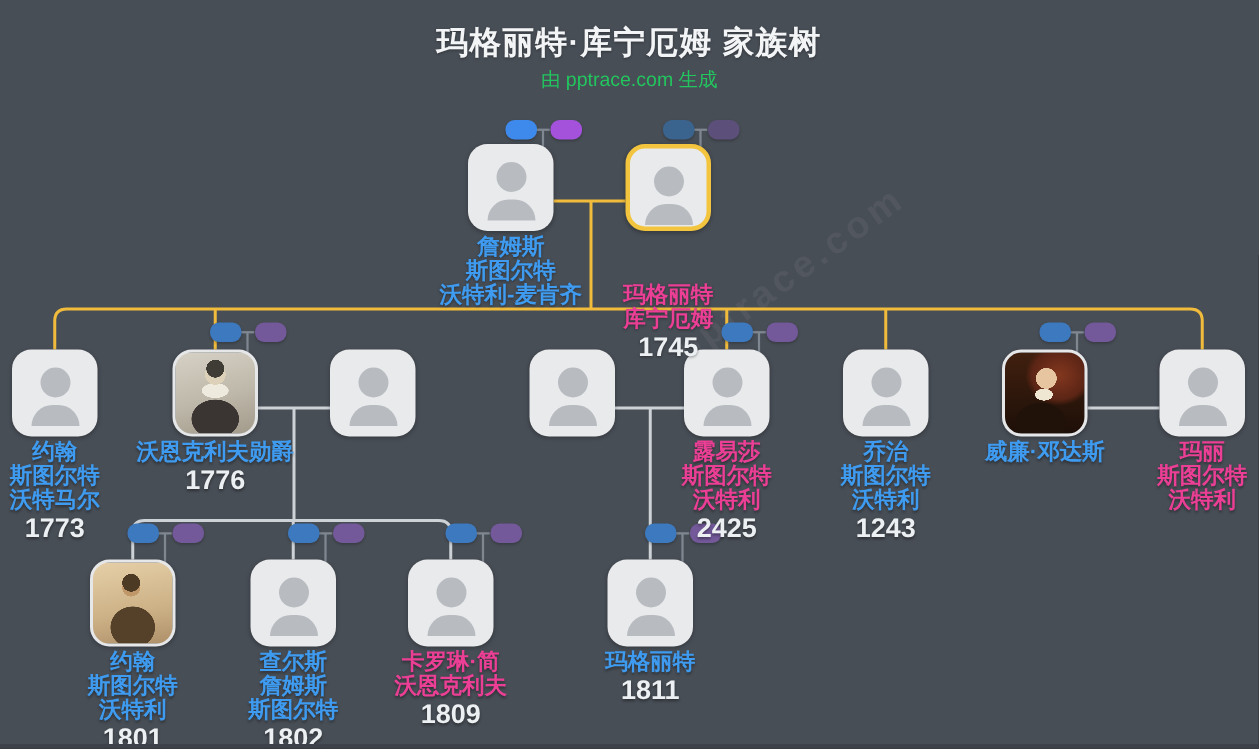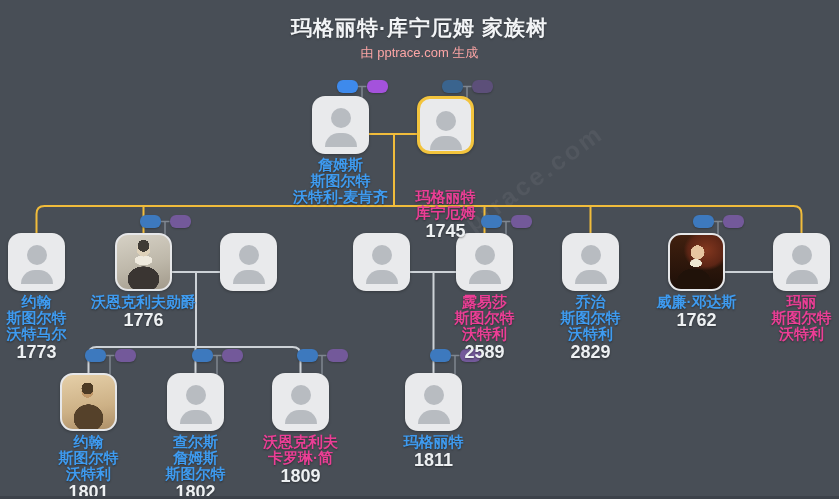--- a/index.html
+++ b/index.html
@@ -9,21 +9,21 @@
     font-family:"Liberation Sans","DejaVu Sans",sans-serif;
     -webkit-font-smoothing:antialiased;
   }
   #title{
     position:absolute;left:0;top:14px;width:100%;text-align:center;
     color:#f2f4f6;font-size:21px;font-weight:bold;letter-spacing:1px;
     text-shadow:0 1px 2px rgba(0,0,0,.35);z-index:4;
   }
   #subtitle{
     position:absolute;left:0;top:44px;width:100%;text-align:center;
-    color:#fca5a5;font-size:13px;z-index:4;
+    color:#22c55e;font-size:13px;z-index:4;
   }
   #watermark{
     position:absolute;left:445px;top:225px;width:240px;
     transform:rotate(-36deg);transform-origin:0 0;
     color:rgba(255,255,255,0.055);font-size:25px;font-weight:bold;
     letter-spacing:3px;z-index:0;pointer-events:none;
   }
   #edges{position:absolute;left:0;top:0;z-index:1;}
   .pill{
     position:absolute;width:21px;height:13px;border-radius:6px;z-index:2;
@@ -163,38 +163,37 @@
     <div class="pill" style="left: 480.5px; top: 215px; background: rgb(61, 121, 190);"></div>
     <div class="pill" style="left: 510.5px; top: 215px; background: rgb(115, 89, 154);"></div>
     <div class="card" style="left: 456px; top: 233px;">
       <div class="avatar-head"></div>
       <div class="avatar-body"></div>
     </div>
     <div class="label" style="left: 419.5px; top: 294px; color: rgb(235, 62, 149);">
       <span style="display: block;">露易莎</span>
       <span style="display: block;">斯图尔特</span>
       <span style="display: block;">沃特利</span>
-      <span class="year">2589</span>
+      <span class="year">2425</span>
     </div>
     <div class="card" style="left: 562px; top: 233px;">
       <div class="avatar-head"></div>
       <div class="avatar-body"></div>
     </div>
     <div class="label" style="left: 525.5px; top: 294px; color: rgb(62, 155, 240);">
       <span style="display: block; text-align: center;">乔治</span>
       <span style="display: block;">斯图尔特</span>
       <span style="display: block;">沃特利</span>
-      <span class="year">2829</span>
+      <span class="year">1243</span>
     </div>
     <div class="pill" style="left: 692.5px; top: 215px; background: rgb(61, 121, 190);"></div>
     <div class="pill" style="left: 722.5px; top: 215px; background: rgb(115, 89, 154);"></div>
     <div class="card portrait dark-painting" style="left: 668px; top: 233px;"></div>
     <div class="label" style="left: 631.5px; top: 294px; color: rgb(62, 155, 240);">
       <span style="display: block;">威廉·邓达斯</span>
-      <span class="year">1762</span>
     </div>
     <div class="card" style="left: 773px; top: 233px;">
       <div class="avatar-head"></div>
       <div class="avatar-body"></div>
     </div>
     <div class="label" style="left: 736.5px; top: 294px; color: rgb(235, 62, 149);">
       <span style="display: block;">玛丽</span>
       <span style="display: block;">斯图尔特</span>
       <span style="display: block;">沃特利</span>
     </div>
@@ -219,22 +218,22 @@
       <span style="display: block;">斯图尔特</span>
       <span class="year">1802</span>
     </div>
     <div class="pill" style="left: 296.5px; top: 349px; background: rgb(61, 121, 190);"></div>
     <div class="pill" style="left: 326.5px; top: 349px; background: rgb(115, 89, 154);"></div>
     <div class="card" style="left: 272px; top: 373px;">
       <div class="avatar-head"></div>
       <div class="avatar-body"></div>
     </div>
     <div class="label" style="left: 235.5px; top: 434px; color: rgb(235, 62, 149);">
+      <span style="display: block;">卡罗琳·简</span>
       <span style="display: block;">沃恩克利夫</span>
-      <span style="display: block;">卡罗琳·简</span>
       <span class="year">1809</span>
     </div>
     <div class="pill" style="left: 429.5px; top: 349px; background: rgb(61, 121, 190);"></div>
     <div class="pill" style="left: 459.5px; top: 349px; background: rgb(115, 89, 154);"></div>
     <div class="card" style="left: 405px; top: 373px;">
       <div class="avatar-head"></div>
       <div class="avatar-body"></div>
     </div>
     <div class="label" style="left: 368.5px; top: 434px; color: rgb(62, 155, 240);">
       <span style="display: block;">玛格丽特</span>

